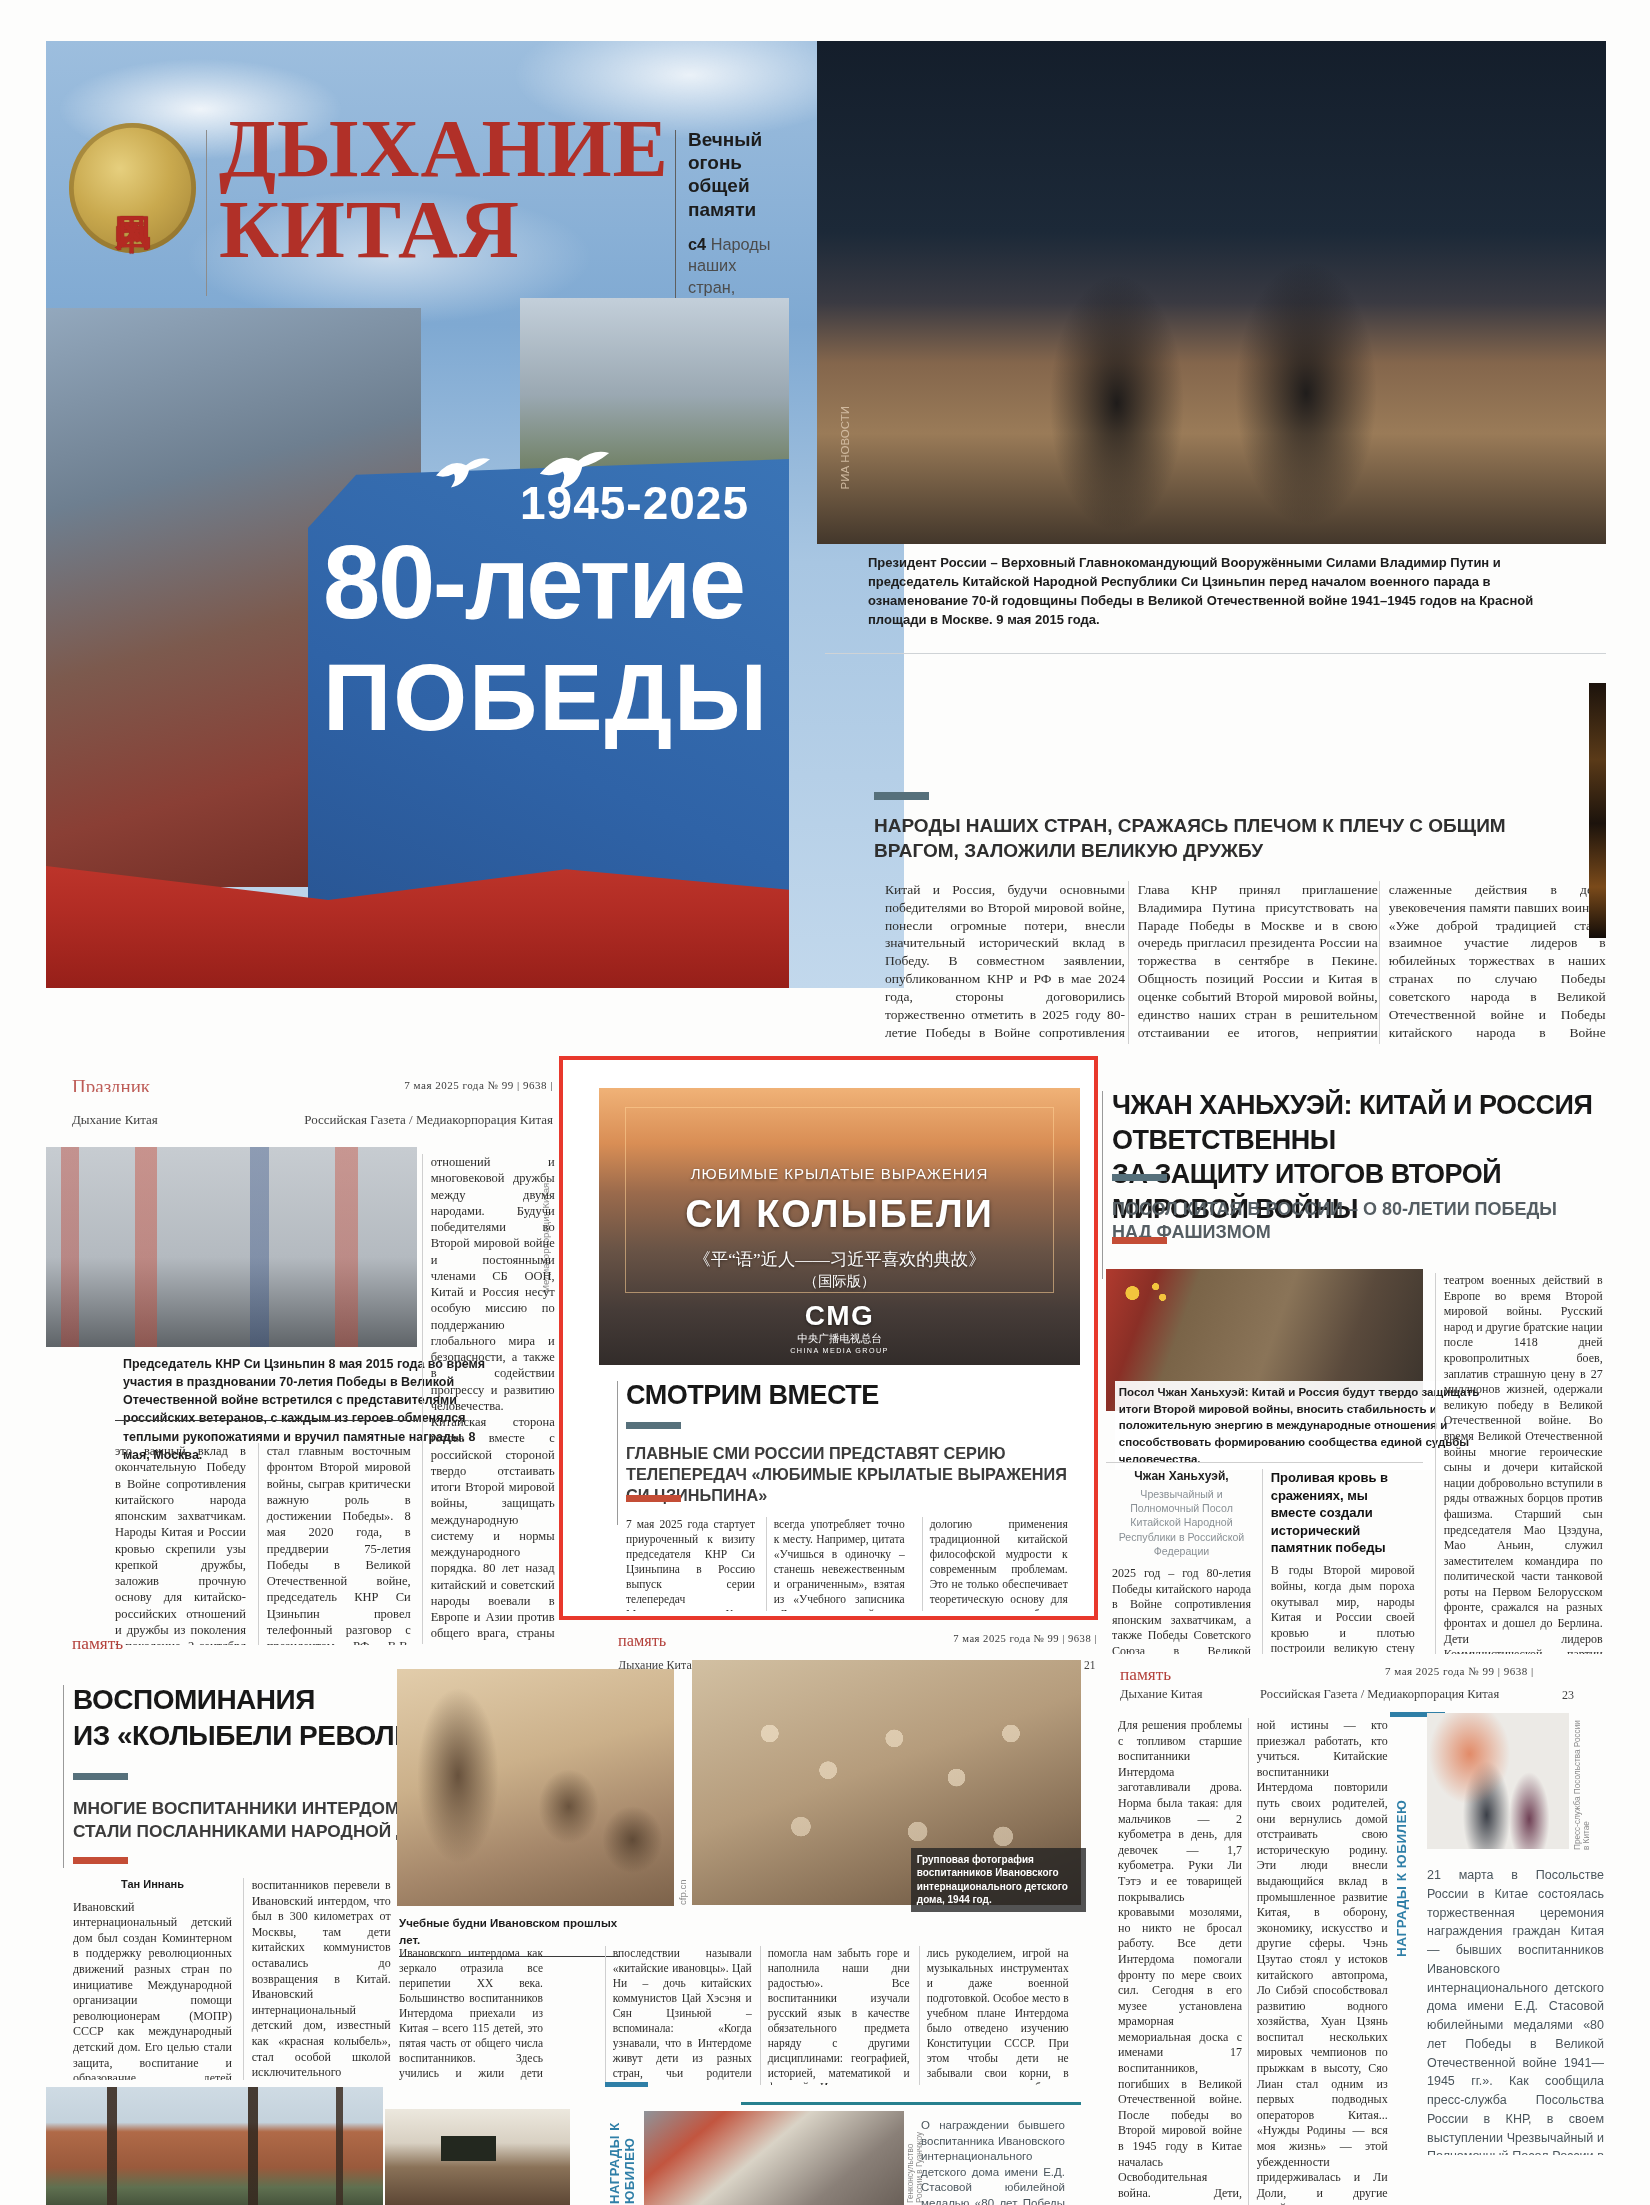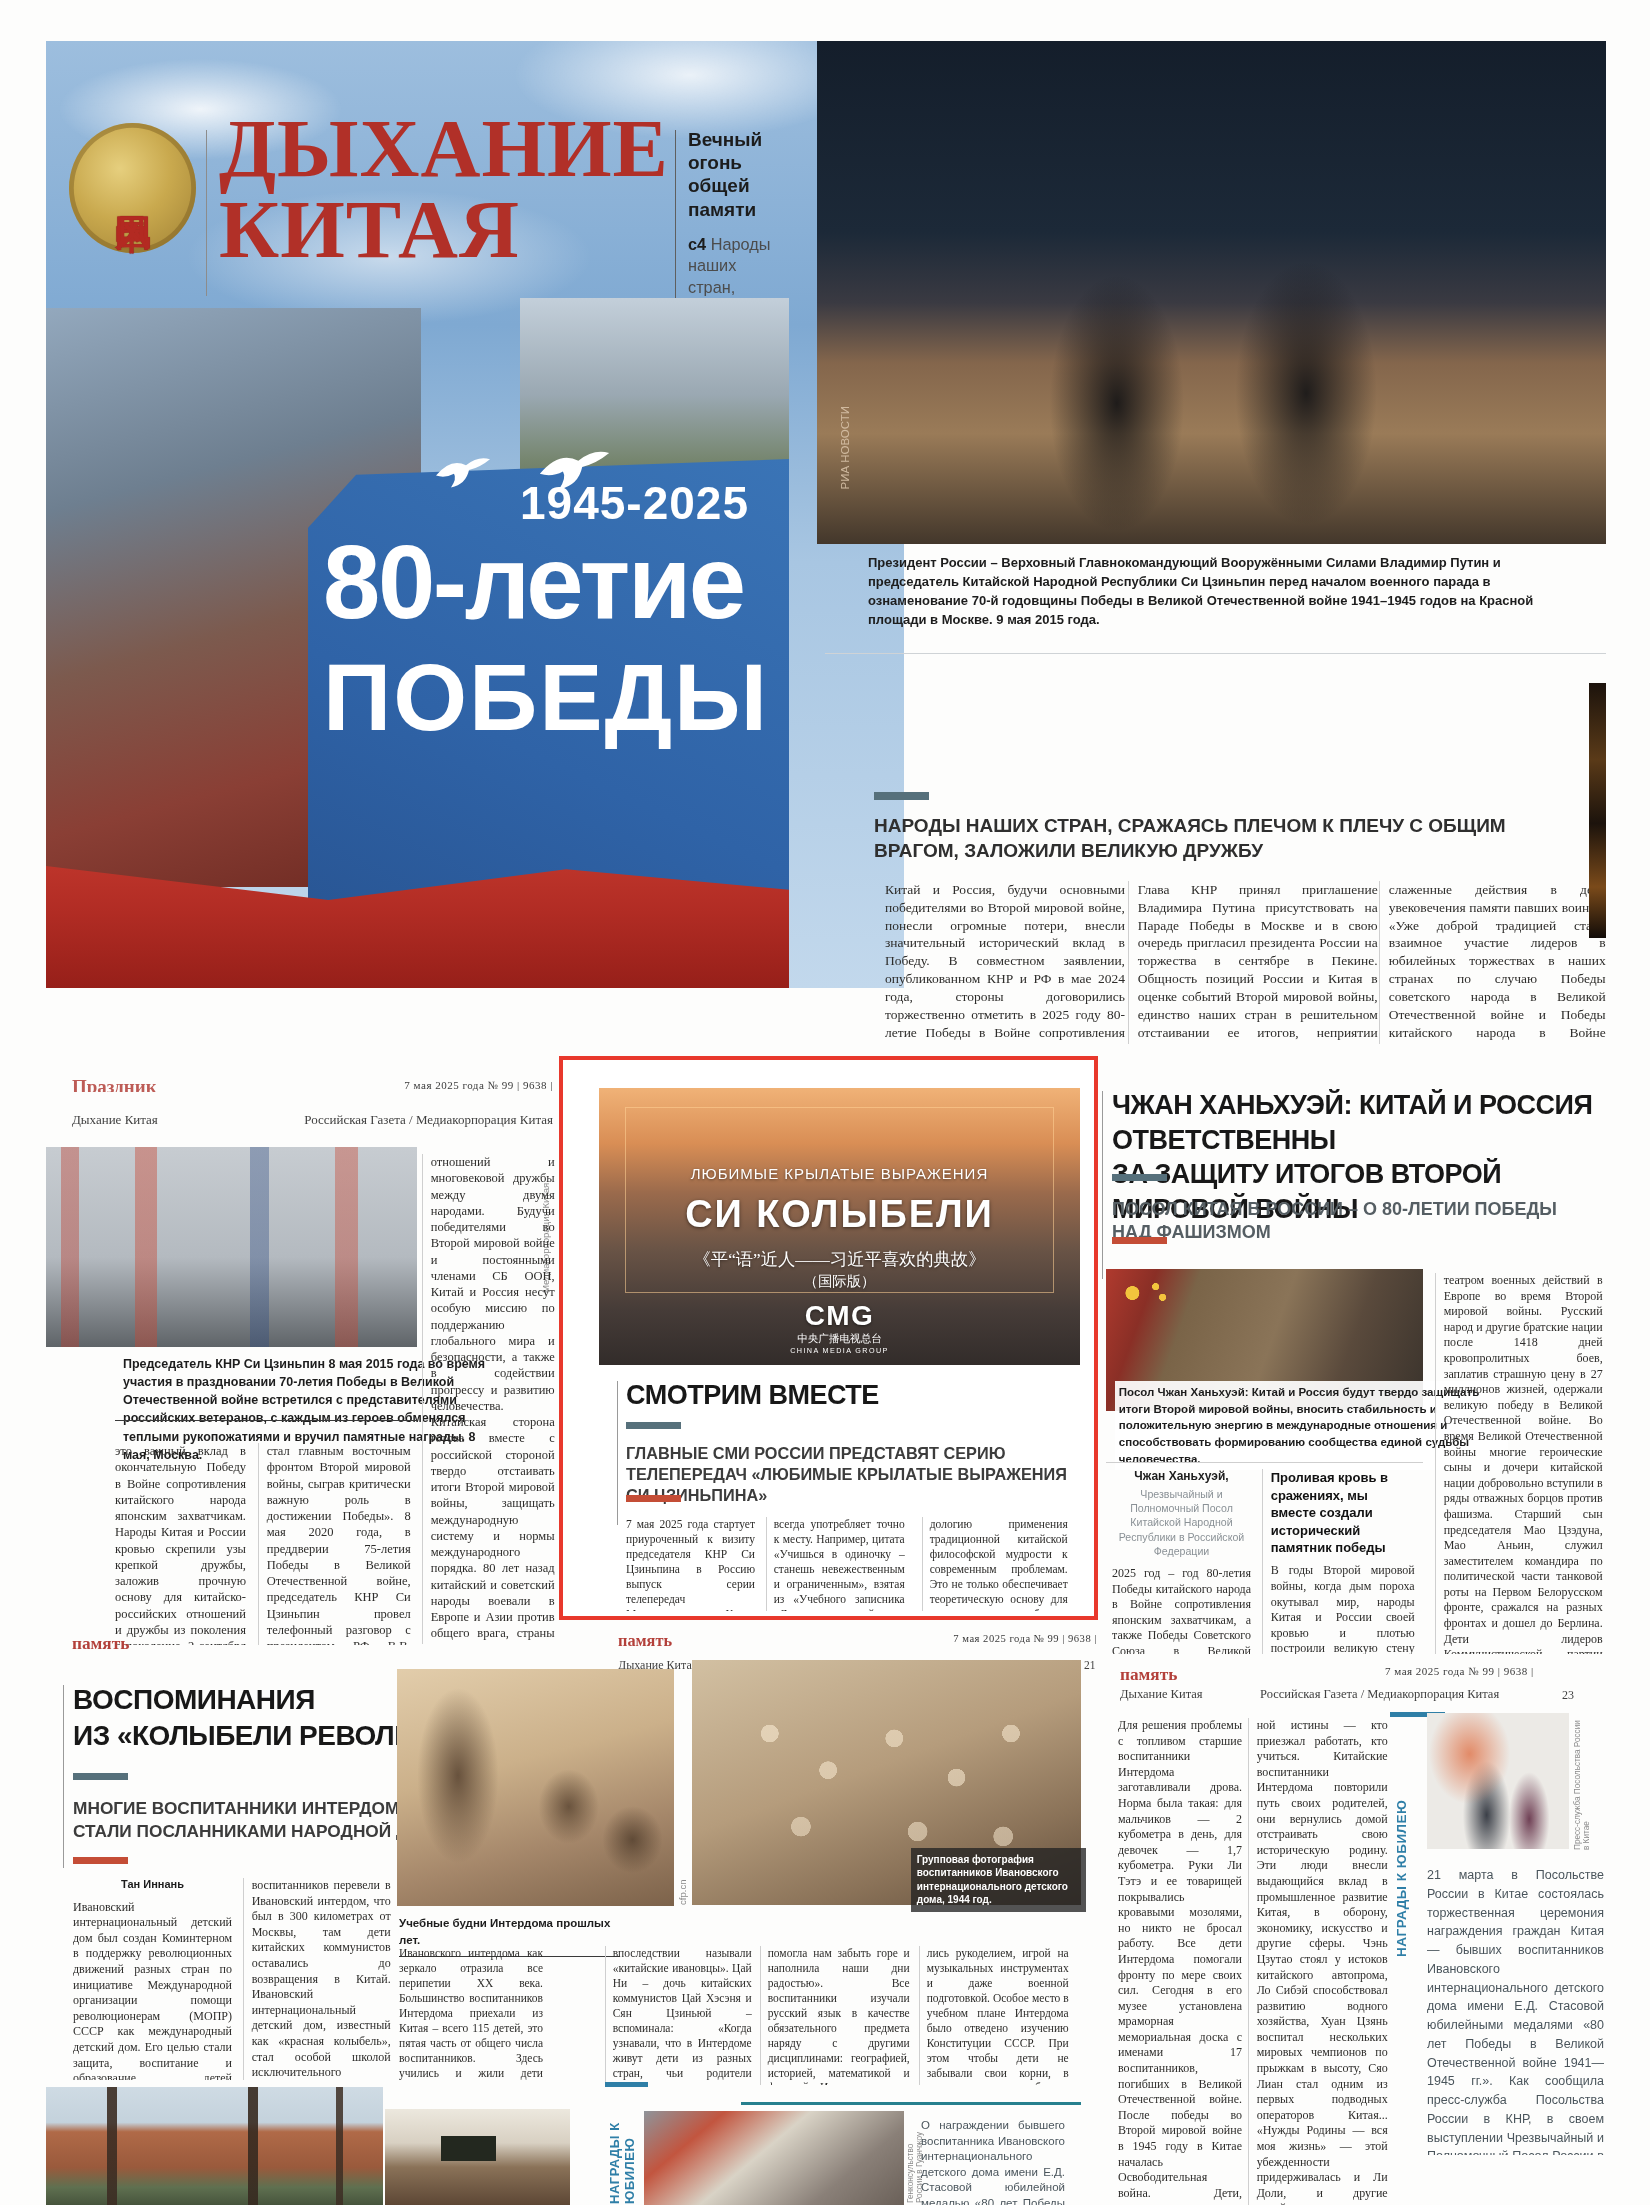--- a/index.html
+++ b/index.html
@@ -14,21 +14,21 @@
   .center{text-align:center;}
   .white{color:#fff;}
   .rule{background:#56707b;}
   .rule-red{background:#c44d36;}
   .colrule{border-left:1px solid #cfcfcf;}
   .body-col{color:#2e2d2b;}
   .cap{color:#1d1d1d;line-height:1.45;font-weight:bold;}
   .photo{background-size:cover;}
   .headline{color:#181818;letter-spacing:-0.5px;line-height:1.22;font-weight:bold;}
   .subhead{color:#2f2f2f;letter-spacing:0;line-height:1.3;font-weight:bold;}
-  .kicker{color:#b3403a;font-weight:bold;}
+  .kicker{color:#b3403a;font-weight:normal;}
 </style>
 </head>
 <body>
 
 <div id="canvas">
 
   <div class="abs" style="left:46px;top:41px;width:858px;height:947px;background:linear-gradient(180deg,#9dbede 0%,#7fa9d2 30%,#a8c6e2 55%,#c2d8ec 100%);overflow:hidden;">
 
     <div class="abs" style="left:0;top:0;width:100%;height:60%;background:radial-gradient(ellipse 202px 72px at 18% 12%,rgba(255,255,255,.85),transparent 70%),radial-gradient(ellipse 250px 91px at 75% 6%,rgba(255,255,255,.8),transparent 70%),radial-gradient(ellipse 289px 96px at 40% 38%,rgba(255,255,255,.55),transparent 70%);"></div>
 
@@ -189,21 +189,21 @@
 
   <div class="abs photo" style="left:397px;top:1669px;width:277px;height:237px;background:linear-gradient(165deg,#e2cdab 0%,#cbb08a 40%,#a5876a 70%,#7c624a 100%);">
     <div class="abs" style="left:0;top:0;width:100%;height:100%;background:radial-gradient(ellipse 58px 125px at 22% 45%,rgba(70,50,35,.75),transparent 70%),radial-gradient(ellipse 43px 53px at 62% 58%,rgba(75,55,38,.7),transparent 70%),radial-gradient(ellipse 43px 48px at 85% 72%,rgba(70,52,36,.7),transparent 70%);"></div>
   </div>
   <div class="abs sans vert" style="left:677px;top:1842px;height:63px;font-size:9.6px;color:#8a8a8a;">cfp.cn</div>
   <div class="abs photo" style="left:692px;top:1660px;width:389px;height:245px;background:linear-gradient(160deg,#d2c0a2 0%,#b59c7c 45%,#8a7258 75%,#5f4c3a 100%);">
     <div class="abs" style="left:0;top:0;width:100%;height:100%;background:radial-gradient(circle at 20% 30%,rgba(245,230,205,.65) 0 8.7px,transparent 9px),radial-gradient(circle at 35% 45%,rgba(245,230,205,.6) 0 8.7px,transparent 9px),radial-gradient(circle at 52% 32%,rgba(245,230,205,.6) 0 8.7px,transparent 9px),radial-gradient(circle at 68% 48%,rgba(245,230,205,.6) 0 8.7px,transparent 9px),radial-gradient(circle at 82% 30%,rgba(245,230,205,.6) 0 8.7px,transparent 9px),radial-gradient(circle at 28% 68%,rgba(245,230,205,.55) 0 9.6px,transparent 10px),radial-gradient(circle at 58% 70%,rgba(245,230,205,.55) 0 9.6px,transparent 10px),radial-gradient(circle at 80% 72%,rgba(245,230,205,.55) 0 9.6px,transparent 10px);"></div>
     <div class="abs sans white" style="left:219px;top:188px;width:163px;font-size:10px;line-height:1.35;background:rgba(35,35,35,.78);padding:4.8px 5.8px;font-weight:bold;">Групповая фотография воспитанников Ивановского интернационального детского дома, 1944 год.</div>
   </div>
 
-  <div class="abs sans cap" style="left:399px;top:1915px;width:221px;font-size:11.5px;border-bottom:1.4px solid #3a3a3a;padding-bottom:7.7px;">Учебные будни Интердома прошлых лет.</div>
+  <div class="abs sans cap" style="left:399px;top:1915px;width:221px;font-size:11.5px;border-bottom:1.4px solid #3a3a3a;padding-bottom:7.7px;">Учебные будни Ивановском прошлых лет.</div>
 
   <div class="abs serif j body-col clip" style="left:399px;top:1946px;width:144px;height:139px;font-size:11.5px;line-height:1.3;">Ивановского интердома как зеркало отразила все перипетии XX века. Большинство воспитанников Интердома приехали из Китая – всего 115 детей, это пятая часть от общего числа воспитанников. Здесь учились и жили дети старшего поколения китайских революционеров: Мао Цзэдуна, Лю Шаоци, Чжу Дэ, Цюй Цюбо и других, здесь они провели свое детство. Именно этих людей</div>
   <div class="abs serif j body-col clip colrule" style="left:605px;top:1946px;width:139px;height:139px;font-size:11.5px;line-height:1.3;padding-left:6.7px;">впоследствии называли «китайские ивановцы». Цай Ни – дочь китайских коммунистов Цай Хэсэня и Сян Цзиньюй – вспоминала: «Когда узнавали, что в Интердоме живут дети из разных стран, чьи родители погибли, сосланы или заключены в тюрьмы, нас представляли угрюмыми и плачущими. Но на самом деле советские люди окружили воспитанников такой заботой и вниманием, что мы жили здесь счастливо. Такая жизнь</div>
   <div class="abs serif j body-col clip colrule" style="left:760px;top:1946px;width:142px;height:139px;font-size:11.5px;line-height:1.3;padding-left:6.7px;">помогла нам забыть горе и наполнила наши дни радостью». Все воспитанники изучали русский язык в качестве обязательного предмета наряду с другими дисциплинами: географией, историей, математикой и физикой. Интердом сделал все, чтобы создать лучшие условия для всестороннего развития детей, организуя разнообразные кружки и секции – музыкальные, художественные, в свободное от учебы время воспитанники также занима-</div>
   <div class="abs serif j body-col clip colrule" style="left:919px;top:1946px;width:142px;height:139px;font-size:11.5px;line-height:1.3;padding-left:6.7px;">лись рукоделием, игрой на музыкальных инструментах и даже военной подготовкой. Особое место в учебном плане Интердома было отведено изучению Конституции СССР. При этом чтобы дети не забывали свои корни, в учреждении работали специальные преподаватели, которые обучали воспитанников их родному языку, знакомили с историей и культурой их стран, помогая понять</div>
 
   <div class="abs photo" style="left:385px;top:2109px;width:185px;height:97px;background:linear-gradient(180deg,#ece8de 0%,#d8d0c2 35%,#8a7258 60%,#5c4634 100%);">
     <div class="abs" style="left:30%;top:28%;width:30%;height:26%;background:#23281f;"></div>
   </div>
 

